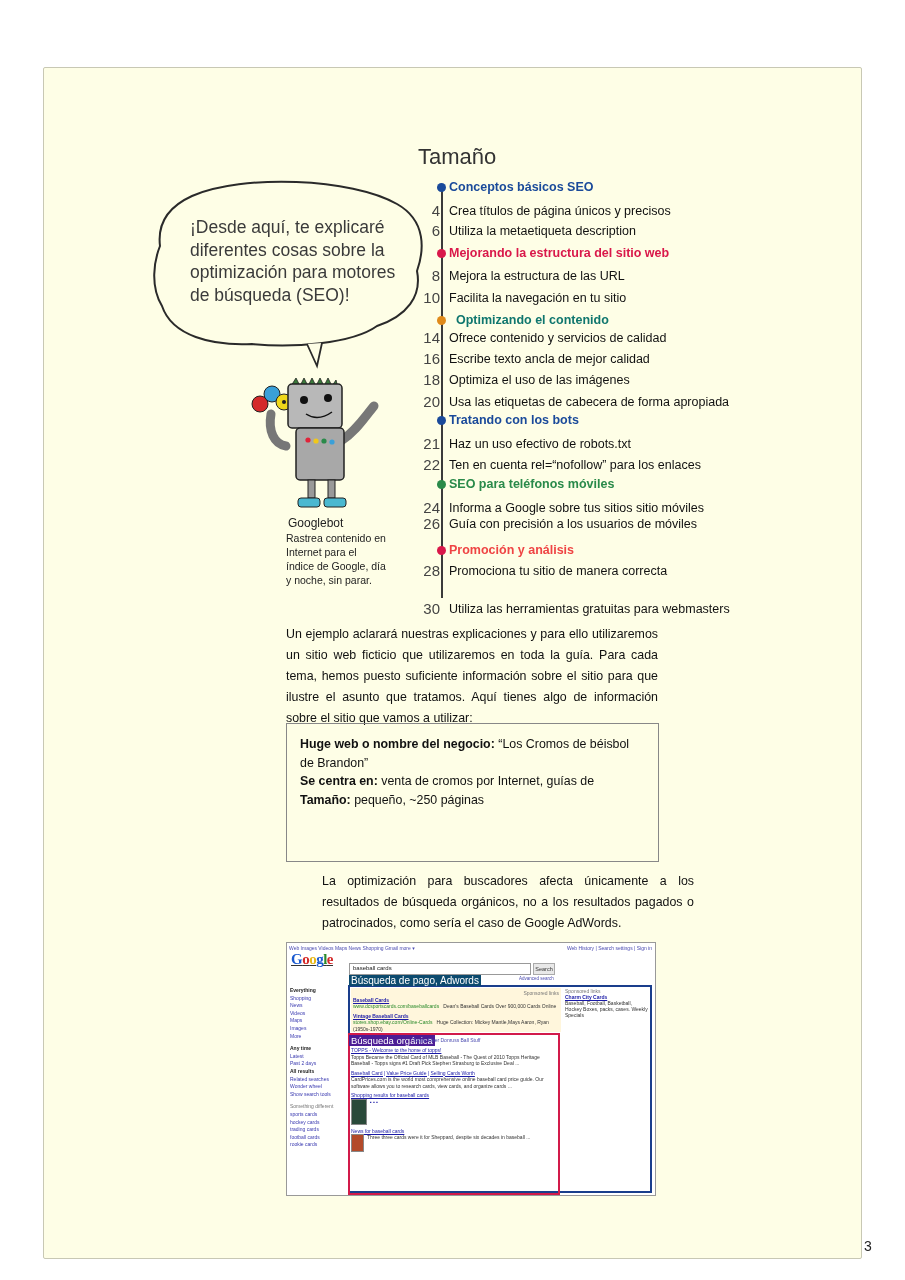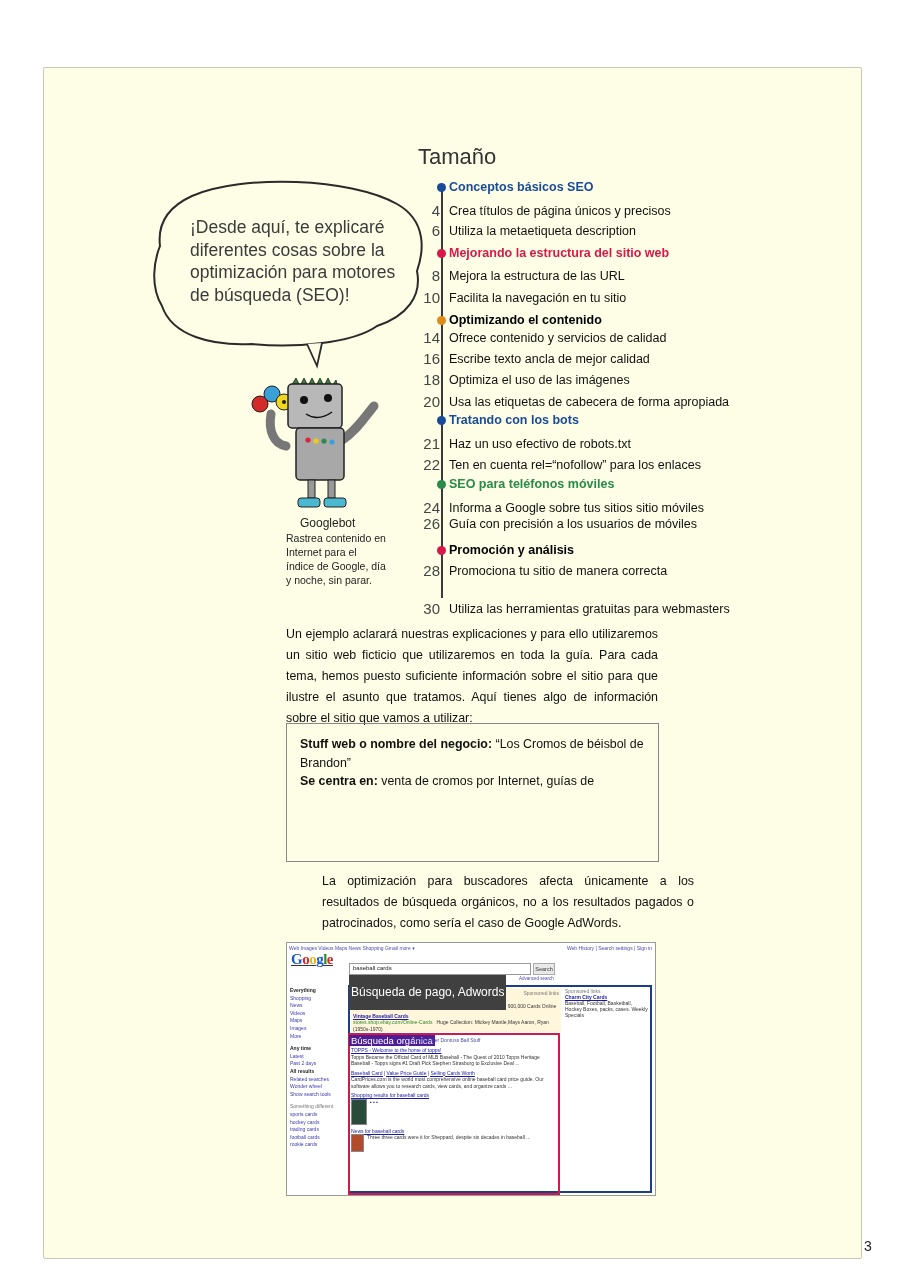--- a/index.html
+++ b/index.html
@@ -11,21 +11,21 @@
   .page-number { position: absolute; left: 864px; top: 1238px; font-size: 14px; color: #222; }
 
   
   .bubble { position: absolute; left: 152px; top: 176px; width: 270px; height: 170px; }
   .bubble svg { position: absolute; left: 0; top: 0; }
   .bubble-text { position: absolute; left: 190px; top: 216px; width: 220px;
                  font-size: 17.5px; line-height: 22.6px; color: #3a3a3a; }
 
   
   .bot { position: absolute; left: 246px; top: 376px; width: 140px; height: 140px; }
-  .bot-name { position: absolute; left: 300px; top: 516px; font-size: 12px; color: #222; }
+  .bot-name { position: absolute; left: 288px; top: 516px; font-size: 12px; color: #222; }
   .bot-desc { position: absolute; left: 286px; top: 531px; width: 100px;
               font-size: 10.5px; line-height: 14px; color: #222; }
 
   
   .toc-title { position: absolute; left: 418px; top: 144px; font-size: 22px; color: #333; }
   .toc-line { position: absolute; left: 441px; top: 186px; width: 2px; height: 412px; background: #3a3a3a; }
   .toc-row { position: absolute; left: 410px; height: 18px; width: 360px; white-space: nowrap; }
   .toc-row .num { position: absolute; right: 330px; top: 0; font-size: 15px; color: #444; text-align: right; }
   .toc-row .label { position: absolute; left: 39px; top: 2px; font-size: 12.5px; color: #111; }
   .toc-section { position: absolute; left: 437px; height: 18px; white-space: nowrap; }
@@ -48,21 +48,21 @@
           background: #ffffff; border: 1px solid #999; overflow: hidden; font-size: 5px; color: #333; }
   .serp .topbar { position: absolute; left: 2px; top: 2px; font-size: 5px; color: #4a4ab0; }
   .serp .topbar-r { position: absolute; right: 3px; top: 2px; font-size: 5px; color: #4a4ab0; }
   .serp .logo { position: absolute; left: 4px; top: 8px; font-family: "Liberation Serif", serif; font-size: 15px; font-weight: bold; letter-spacing: -0.5px; text-decoration: underline; }
   .serp .searchbox { position: absolute; left: 62px; top: 20px; width: 182px; height: 12px; border: 1px solid #999; font-size: 6px; padding: 1px 3px; color: #222; }
   .serp .searchbtn { position: absolute; left: 246px; top: 20px; width: 22px; height: 12px; background: #e8e8e8; border: 1px solid #aaa; font-size: 5.5px; text-align: center; line-height: 10px; }
   .serp .adv { position: absolute; left: 232px; top: 33px; font-size: 4.5px; color: #4a4ab0; }
   .serp .left-nav { position: absolute; left: 3px; top: 44px; width: 55px; font-size: 5px; line-height: 7.6px; color: #3a3ab0; }
   .serp .left-nav .sep { height: 5px; }
   .serp .paid-box { position: absolute; left: 61px; top: 42px; width: 304px; height: 208px; border: 2px solid #1a3e8c; }
-  .serp .paid-label { position: absolute; left: 62px; top: 32px; background: #404040; color: #fff; font-size: 12px; padding: 12px 2px; line-height: 11px; }
+  .serp .paid-label { position: absolute; left: 62px; top: 32px; background: #0c4a6e; color: #fff; font-size: 10px; padding: 0 2px; line-height: 11px; }
   .serp .ads { position: absolute; left: 64px; top: 45px; width: 210px; height: 44px; background: #fff6dc; font-size: 5px; line-height: 6.5px; padding: 2px; }
   .serp .ads a { color: #1a1aa6; text-decoration: underline; font-weight: bold; }
   .serp .ads .g { color: #2a8a2a; }
   .serp .side-ads { position: absolute; left: 278px; top: 45px; width: 84px; font-size: 5px; line-height: 6px; }
   .serp .side-ads a { color: #1a1aa6; font-weight: bold; text-decoration: underline; }
   .serp .org-box { position: absolute; left: 61px; top: 90px; width: 212px; height: 162px; border: 2px solid #d21a4a; }
   .serp .org-label { position: absolute; left: 62px; top: 92px; background: #4c1d95; color: #fff; font-size: 9.5px; padding: 0 2px; line-height: 11px; }
   .serp .org-tabs { position: absolute; left: 126px; top: 94px; font-size: 5px; color: #4a4ab0; }
   .serp .results { position: absolute; left: 64px; top: 104px; width: 205px; font-size: 5px; line-height: 6.5px; }
   .serp .results a { color: #1a1aa6; text-decoration: underline; }
@@ -140,21 +140,21 @@
     <div class="toc-row" style="top: 267px;">
       <span class="num">8</span>
       <span class="label">Mejora la estructura de las URL</span>
     </div>
     <div class="toc-row" style="top: 289px;">
       <span class="num">10</span>
       <span class="label">Facilita la navegación en tu sitio</span>
     </div>
     <div class="toc-section" style="top: 313px;">
       <span class="dot" style="background: rgb(224, 138, 26);"></span>
-      <span class="label" style="color: #000000;">Optimizando el contenido</span>
+      <span class="label" style="color: #0f766e; margin-left: 7px;">Optimizando el contenido</span>
     </div>
     <div class="toc-row" style="top: 329px;">
       <span class="num">14</span>
       <span class="label">Ofrece contenido y servicios de calidad</span>
     </div>
     <div class="toc-row" style="top: 350px;">
       <span class="num">16</span>
       <span class="label">Escribe texto ancla de mejor calidad</span>
     </div>
     <div class="toc-row" style="top: 371px;">
@@ -184,40 +184,43 @@
     <div class="toc-row" style="top: 499px;">
       <span class="num">24</span>
       <span class="label">Informa a Google sobre tus sitios sitio móviles</span>
     </div>
     <div class="toc-row" style="top: 515px;">
       <span class="num">26</span>
       <span class="label">Guía con precisión a los usuarios de móviles</span>
     </div>
     <div class="toc-section" style="top: 543px;">
       <span class="dot" style="background: rgb(217, 24, 74);"></span>
-      <span class="label" style="color: #000000;">Promoción y análisis</span>
+      <span class="label" style="color: #ef4444;">Promoción y análisis</span>
     </div>
     <div class="toc-row" style="top: 562px;">
       <span class="num">28</span>
       <span class="label">Promociona tu sitio de manera correcta</span>
     </div>
     <div class="toc-row" style="top: 600px;">
       <span class="num">30</span>
       <span class="label">Utiliza las herramientas gratuitas para webmasters</span>
     </div>
   </div>
 
 <div class="para para1">Un ejemplo aclarará nuestras explicaciones y para ello utilizaremos un sitio web ficticio que utilizaremos en toda la guía. Para cada tema, hemos puesto suficiente información sobre el sitio para que ilustre el asunto que tratamos. Aquí tienes algo de información sobre el sitio que vamos a utilizar:</div>
 
 <div class="info-box">
   <div>
-    <b>Stuff web o nombre del negocio:</b><span> “Los Cromos de béisbol de Brandon”</span>
+    <b>Huge web o nombre del negocio:</b><span> “Los Cromos de béisbol de Brandon”</span>
   </div>
   <div>
     <b>Se centra en:</b><span> venta de cromos por Internet, guías de</span>
+  </div>
+  <div>
+    <b>Tamaño:</b><span> pequeño, ~250 páginas</span>
   </div>
 </div>
 
 <div class="para para2">La optimización para buscadores afecta únicamente a los resultados de búsqueda orgánicos, no a los resultados pagados o patrocinados, como sería el caso de Google AdWords.</div>
 
 <div class="serp">
   <div class="topbar">Web  Images  Videos  Maps  News  Shopping  Gmail  more ▾</div>
   <div class="topbar-r">Web History | Search settings | Sign in</div>
   <div class="logo"><span style="color:#1a5ad0">G</span><span style="color:#d42a2a">o</span><span style="color:#e8b81a">o</span><span style="color:#1a5ad0">g</span><span style="color:#2a8a2a">l</span><span style="color:#d42a2a">e</span></div>
   <div class="searchbox">baseball cards</div>

